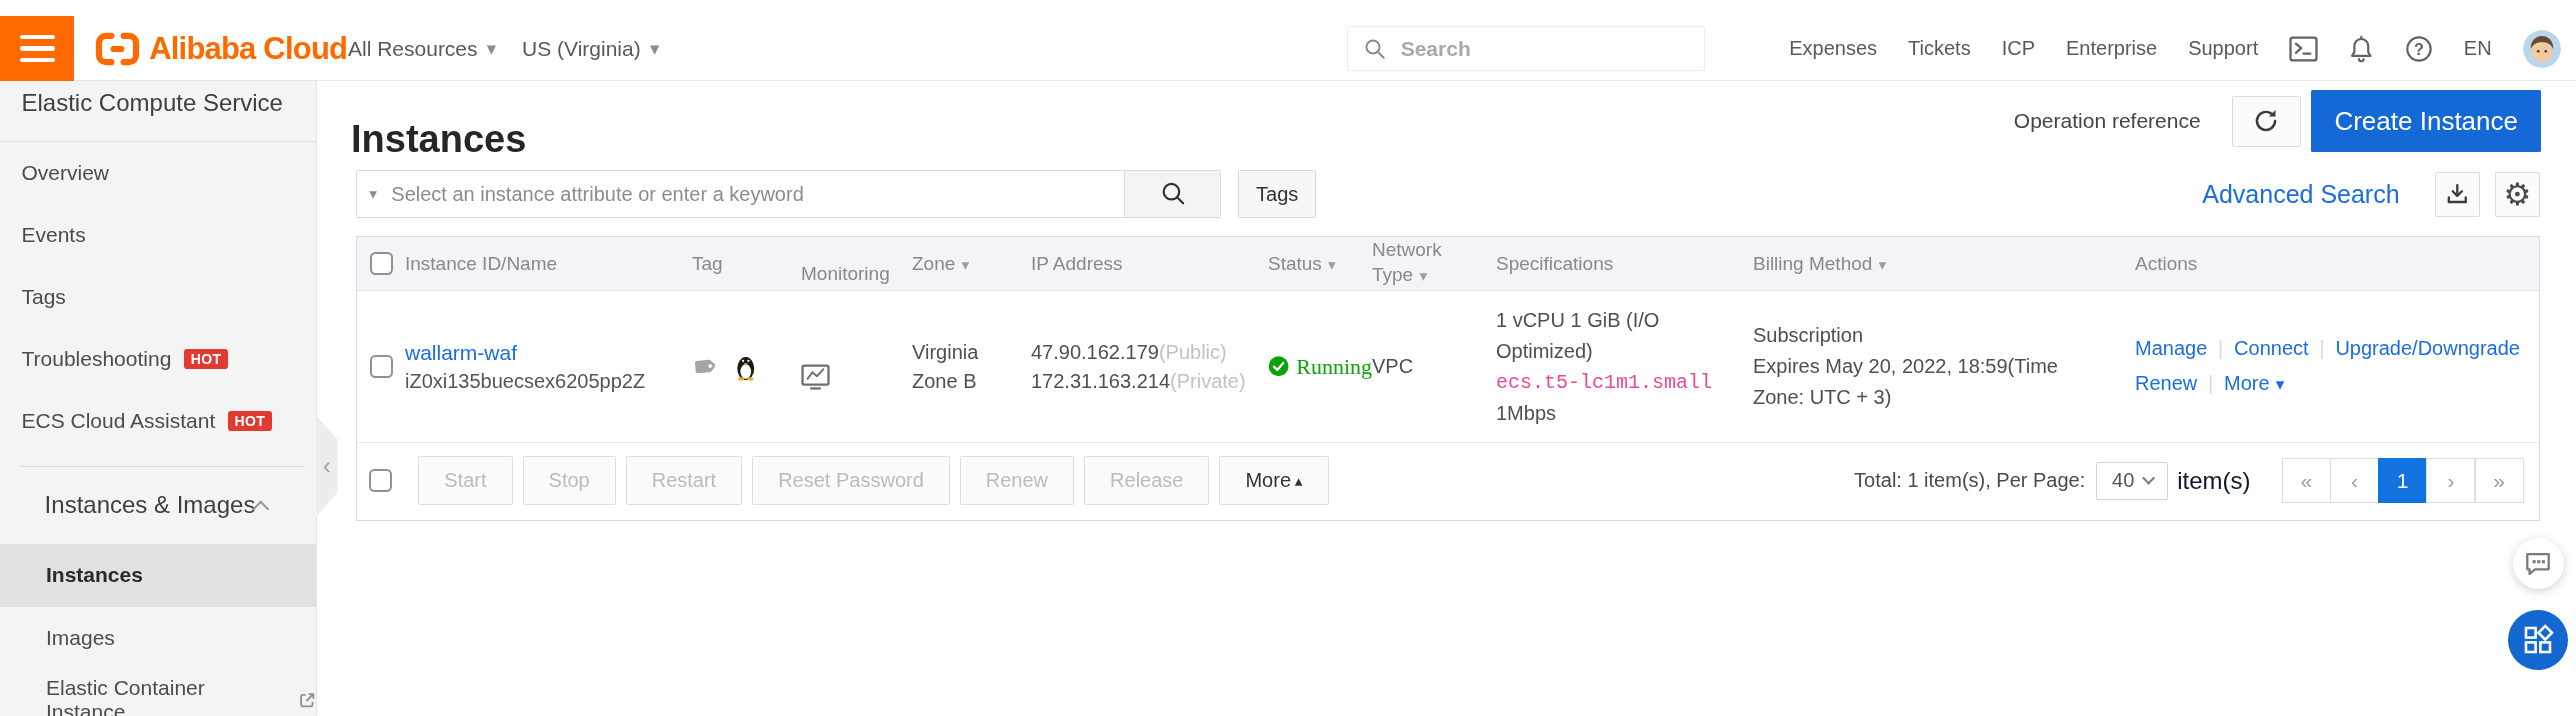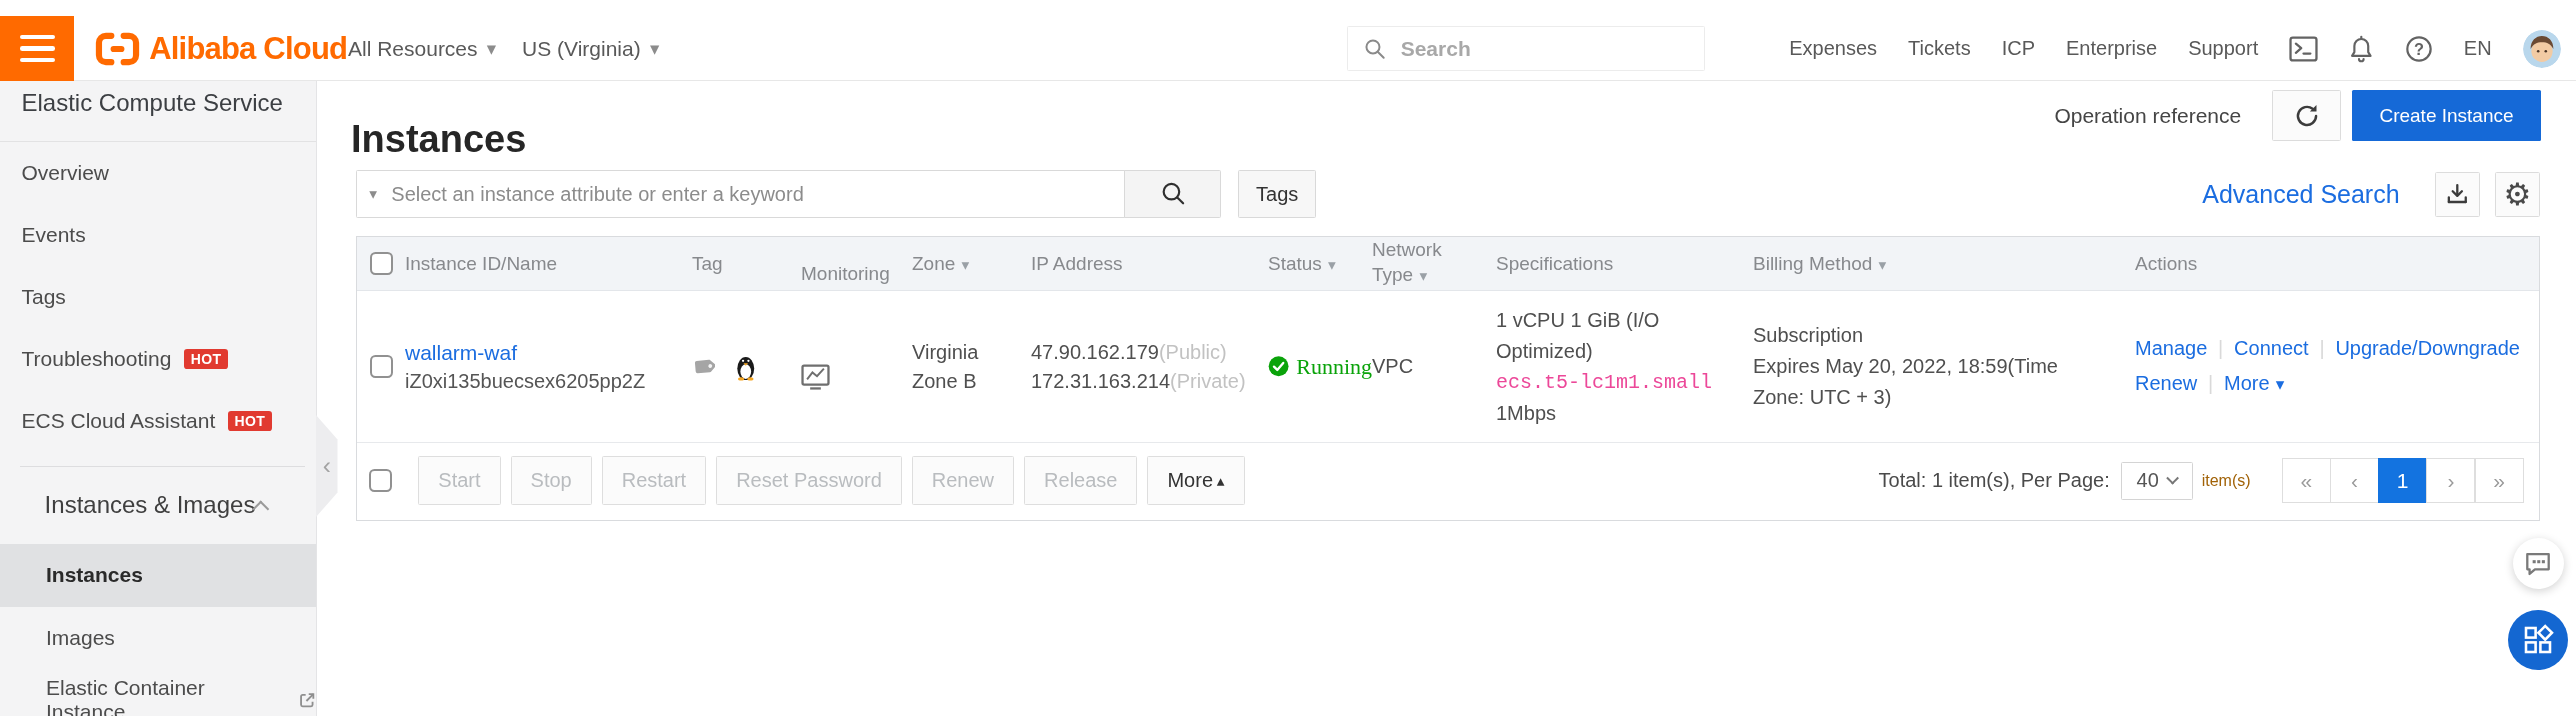--- a/index.html
+++ b/index.html
@@ -53,21 +53,21 @@
 
   
   .main{position:absolute;left:318px;top:65px;right:0;bottom:0;background:#fff;}
   .main::before{content:"";position:absolute;left:0;right:0;top:0;height:12.3px;
                 background:linear-gradient(#e3e3e3,rgba(255,255,255,0));opacity:.6;pointer-events:none;}
   .page-title{position:absolute;left:33px;top:28px;font-size:38px;font-weight:700;color:#262626;}
   .head-right{position:absolute;right:35px;top:25px;display:flex;align-items:center;}
   .opref{font-size:21px;color:#454545;margin-right:31px;cursor:pointer;white-space:nowrap;}
   .refresh-btn{width:69px;height:51px;border:0.8px solid #dcdcdc;background:#fbfbfb;border-radius:1.5px;
                display:flex;align-items:center;justify-content:center;cursor:pointer;}
-  .create-btn{min-width:189px;height:51px;background:#1569d7;color:#fff;font-size:19px;border-radius:1.5px;
+  .create-btn{min-width:189px;height:62px;background:#1569d7;color:#fff;font-size:26px;border-radius:1.5px;
               margin-left:10.8px;display:flex;align-items:center;justify-content:center;cursor:pointer;padding:0 23px;}
 
   
   .filter-left{position:absolute;left:38px;top:105px;display:flex;align-items:center;}
   .kw-input{width:769px;height:48px;border:0.8px solid #d9d9d9;border-radius:1.5px 0 0 1.5px;background:#fff;
             display:flex;align-items:center;gap:12.3px;padding-left:12.3px;}
   .kw-caret{color:#8c8c8c;font-size:15.4px;}
   .kw-input input{border:none;outline:none;font-size:20px;color:#333;width:692px;font-family:inherit;}
   .kw-input input::placeholder{color:#8c8c8c;}
   .search-btn{width:97px;height:48px;margin-left:-0.8px;border:0.8px solid #d9d9d9;background:#f4f4f4;
@@ -104,31 +104,31 @@
   .spec a,.blue{color:#ec4899;cursor:pointer;font-family:Liberation Mono, monospace;}
   .billing{line-height:31px;width:361px;}
   .actions{line-height:35px;}
   .alink{color:#1b6de0;cursor:pointer;white-space:nowrap;}
   .sep{color:#d9d9d9;margin:0 10.8px;}
   .blue-caret::after{content:"▾";color:#1b6de0;font-size:17px;margin-left:6.2px;}
 
   
   .tfoot{height:75px;display:flex;align-items:center;padding:0 15.4px 0 12.3px;}
   .bulk{display:flex;margin-left:26px;gap:10px;}
-  .bbtn{height:49px;padding:0 19px;border:0.8px solid #dedede;background:#fbfbfb;color:#b9bcbf;font-size:20px;
+  .bbtn{height:49px;padding:0 25px;border:0.8px solid #dedede;background:#fbfbfb;color:#b9bcbf;font-size:20px;
         display:flex;align-items:center;border-radius:1.5px;cursor:pointer;white-space:nowrap;}
   .bbtn.enabled{color:#333;}
   .tri-up::after{content:"▴";color:#333;font-size:15.4px;margin-left:3.8px;}
   .foot-right{margin-left:auto;display:flex;align-items:center;}
   .total{font-size:20px;color:#4a4a4a;white-space:nowrap;}
   .pp-select{margin-left:10.8px;width:72px;height:38px;border:1.5px solid #d4d4d4;display:flex;align-items:center;
              justify-content:center;gap:9.2px;font-size:20px;color:#555;border-radius:1.5px;cursor:pointer;}
   .pp-chev{width:8.5px;height:8.5px;border-left:2.3px solid #777;border-bottom:2.3px solid #777;
            transform:rotate(-45deg);margin-top:-4.6px;}
-  .suffix{margin-left:9.2px;font-size:16px;color:#a16207;white-space:nowrap;}
+  .suffix{margin-left:9.2px;font-size:24px;color:#0f172a;white-space:nowrap;}
   .pager{display:flex;margin-left:32px;}
   .pg{width:49px;height:45px;border:0.8px solid #dedede;margin-left:-0.8px;display:flex;align-items:center;
       justify-content:center;font-size:21px;color:#9a9a9a;background:#fff;cursor:pointer;}
   .pg.active{background:#1373e0;border-color:#1373e0;color:#fff;}
 
   
   .float-chat{position:absolute;right:12.3px;top:538px;width:51px;height:51px;border-radius:50%;background:#fff;
               box-shadow:0 2.3px 9.2px rgba(0,0,0,.18);display:flex;align-items:center;justify-content:center;
               cursor:pointer;z-index:8;}
   .float-grid{position:absolute;right:7.7px;top:610px;width:60px;height:60px;border-radius:50%;background:#1467d1;

